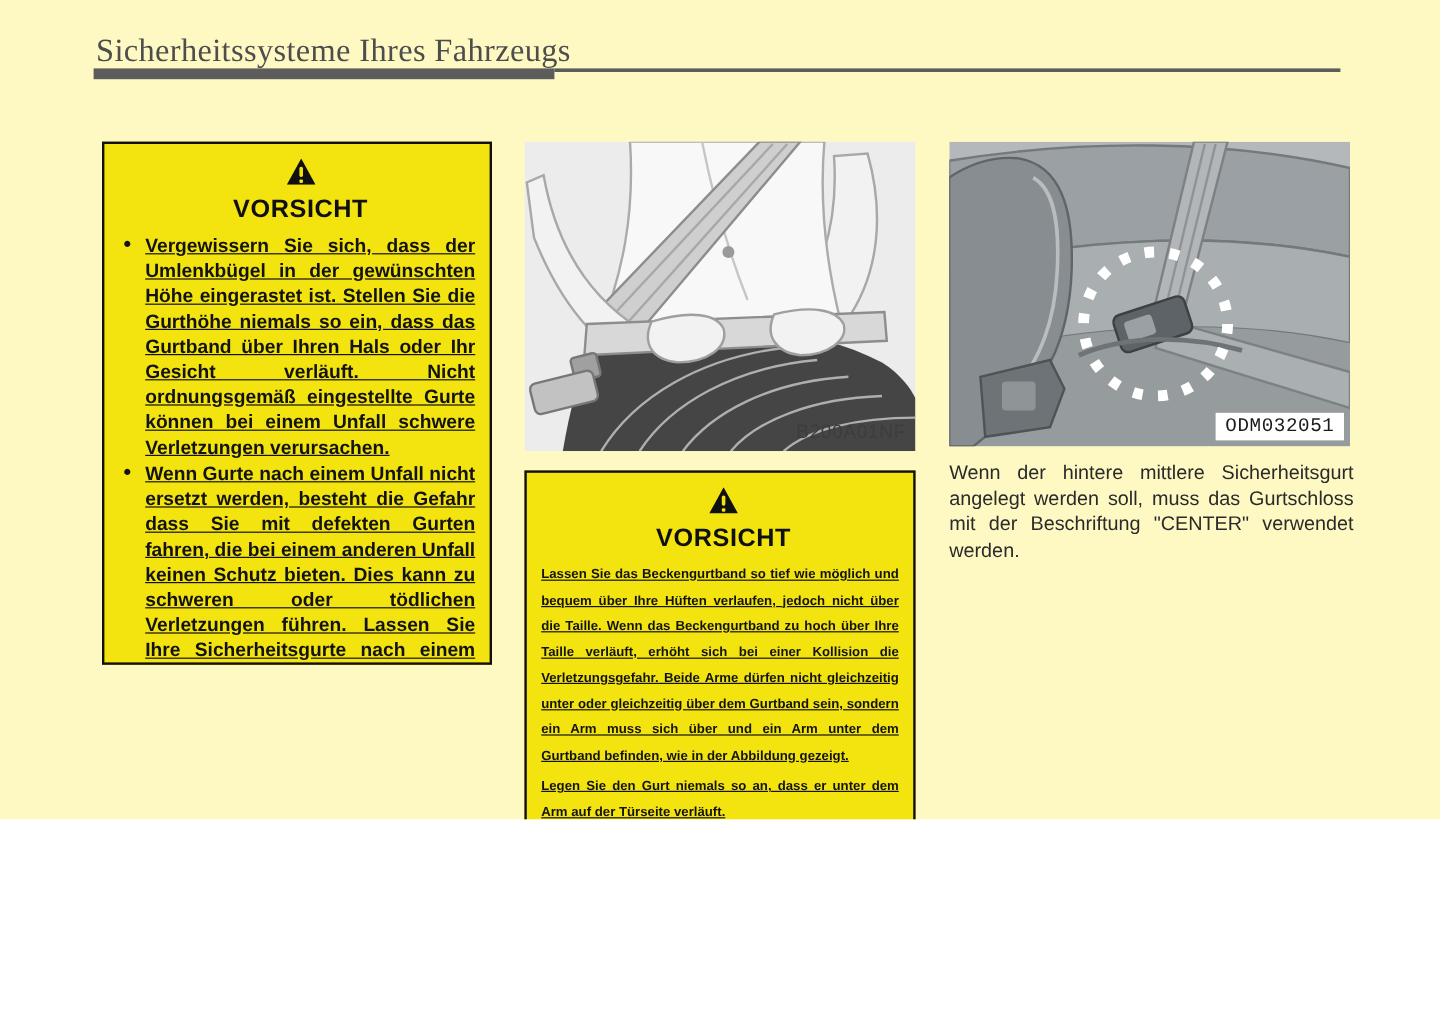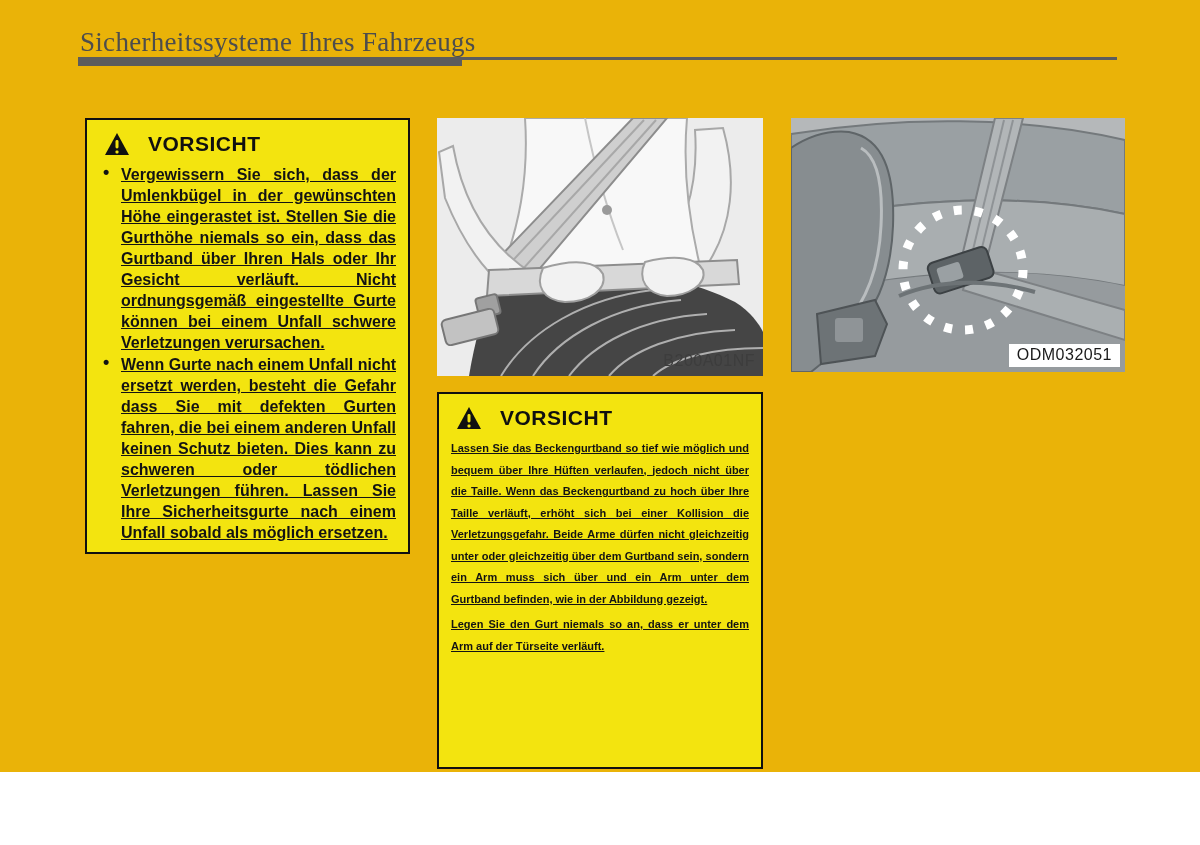--- a/index.html
+++ b/index.html
@@ -1,21 +1,21 @@
 <!DOCTYPE html>
 <html><head>
 <meta charset="utf-8">
 <style>
   * { margin: 0; padding: 0; box-sizing: border-box; }
   html, body { background: #ffffff; }
   body { font-family: "Liberation Sans", sans-serif; }
   .page {
     position: relative;
-    width: 1200px; height: 772px;
-    background: #eab308;
+    width: 1200px; height: 683px;
+    background: #fef9c3;
     overflow: hidden;
   }
 
   
   .header-title {
     position: absolute; left: 80px; top: 27px;
     font-family: "Liberation Serif", serif;
     font-size: 27px; font-weight: 400;
     color: #4d4d4d; letter-spacing: 0.3px;
     white-space: nowrap;
@@ -34,22 +34,23 @@
     position: absolute;
     background: #f3e40f;
     border: 2px solid #101010;
     padding: 10px 12px 8px 12px;
     overflow: hidden;
     color: #131313;
   }
   .warnbox.left  { left: 85px;  top: 118px; width: 325px; height: 436px; }
   .warnbox.center{ left: 437px; top: 392px; width: 326px; height: 377px; }
   .warn-title-row {
-    display: flex; align-items: center; gap: 19px;
+    display: flex; align-items: center; gap: 9px;
     margin: 2px 0 8px 6px;
+    flex-direction: column;
   }
   .warn-title {
     font-size: 21px; font-weight: 700; letter-spacing: 0.5px;
     color: #101010;
   }
   .tri-icon { width: 24px; height: 22px; flex: 0 0 auto; }
   .warn-bullet { position: relative; padding-left: 22px; margin-bottom: 1px; }
   .warn-bullet .marker {
     position: absolute; left: 4px; top: -2px;
     font-size: 18px; font-weight: 700;
@@ -57,21 +58,21 @@
   .warn-text {
     font-size: 16px; font-weight: 700; line-height: 21px;
     text-align: justify;
     text-decoration: underline;
   }
   .warnbox.center .warn-text { font-size: 11px; line-height: 21.5px; margin-bottom: 4px; }
 
   
   .figure { position: absolute; overflow: hidden; }
   .figure.centercol { left: 437px; top: 118px; width: 326px; height: 258px; }
-  .figure.rightcol  { left: 791px; top: 118px; width: 334px; height: 254px; }
+  .figure.rightcol  { left: 791px; top: 118px; width: 334px; height: 254px; font-family: Liberation Mono, monospace; }
   .figure svg { display: block; width: 100%; height: 100%; }
   .fig-caption-plain {
     position: absolute; right: 8px; bottom: 6px;
     font-size: 16px; color: #3d3d3d; letter-spacing: 0.5px; text-align: right;
   }
   .fig-caption-boxed {
     position: absolute; right: 5px; bottom: 5px;
     background: #ffffff; color: #1a1a1a;
     font-size: 16px; letter-spacing: 0.5px;
     padding: 2px 8px 3px 8px;
@@ -219,19 +220,20 @@
         <rect x="138" y="136" width="62" height="32" rx="6" fill="#5d6366" stroke="#3c4144" stroke-width="2"></rect>
         <rect x="146" y="143" width="24" height="17" rx="3" fill="#9aa0a3"></rect>
       </g>
       <path d="M108,178 C150,160 202,162 244,174" fill="none" stroke="#6d7376" stroke-width="4"></path>
 
       <circle cx="172" cy="152" r="60" fill="none" stroke="#ffffff" stroke-width="9" stroke-dasharray="8 13"></circle>
     </svg>
     <figcaption class="fig-caption-boxed">ODM032051</figcaption>
   </figure>
 
+  <p class="note-right">Wenn der hintere mittlere Sicherheitsgurt angelegt werden soll, muss das Gurtschloss mit der Beschriftung "CENTER" verwendet werden.</p>
 
   <div class="footer-hline"></div>
   <div class="footer-vline"></div>
   <div class="footer-num chapter">3</div>
   <div class="footer-num pagenum">34</div>
 
 </div>
 
 </body></html>

